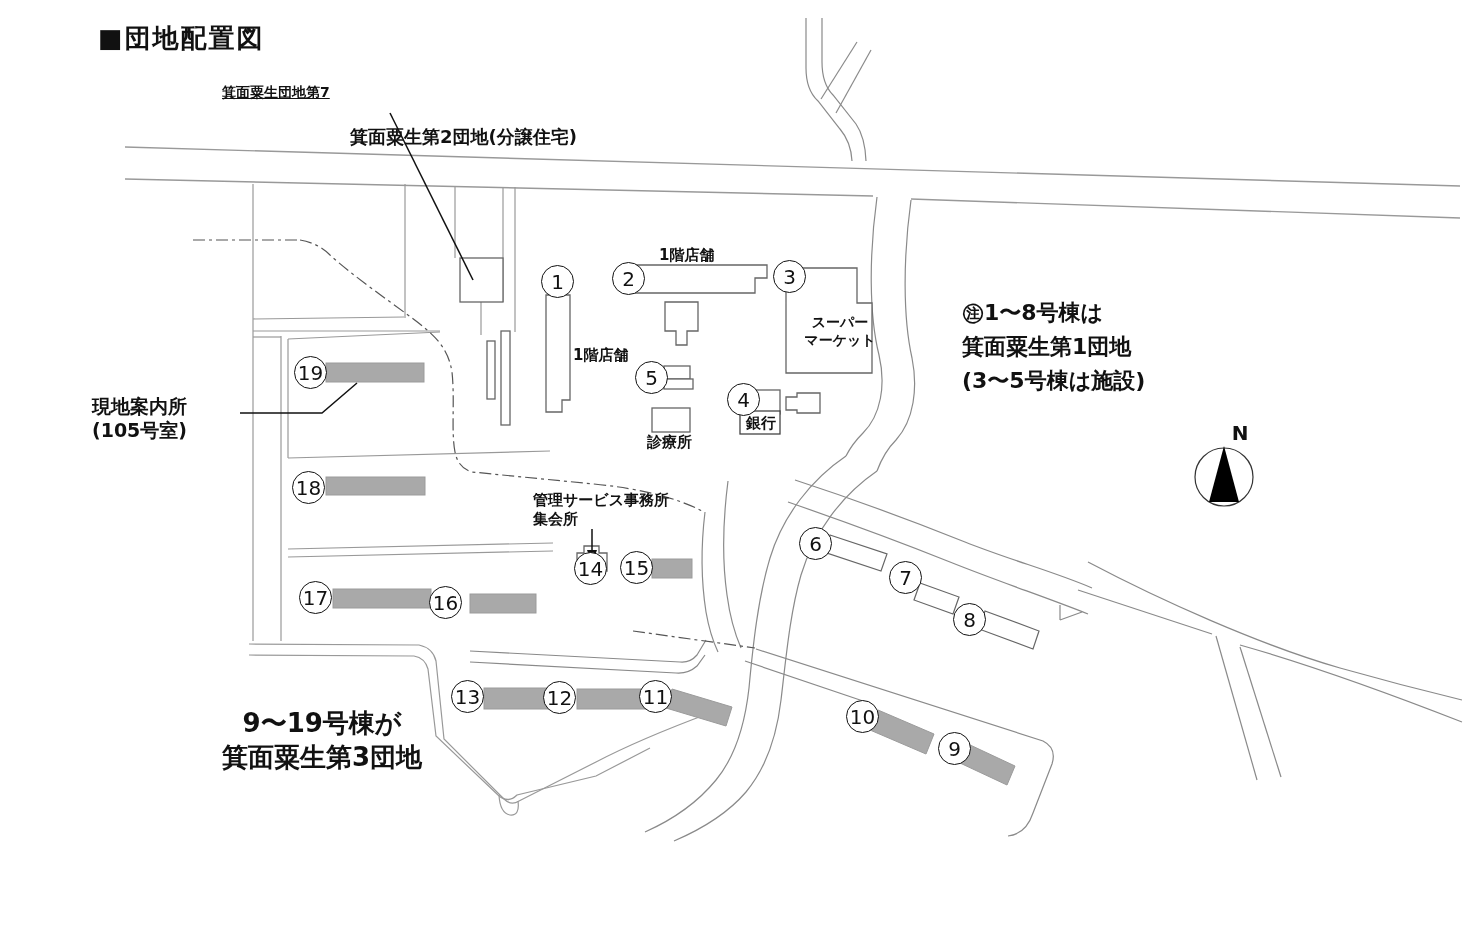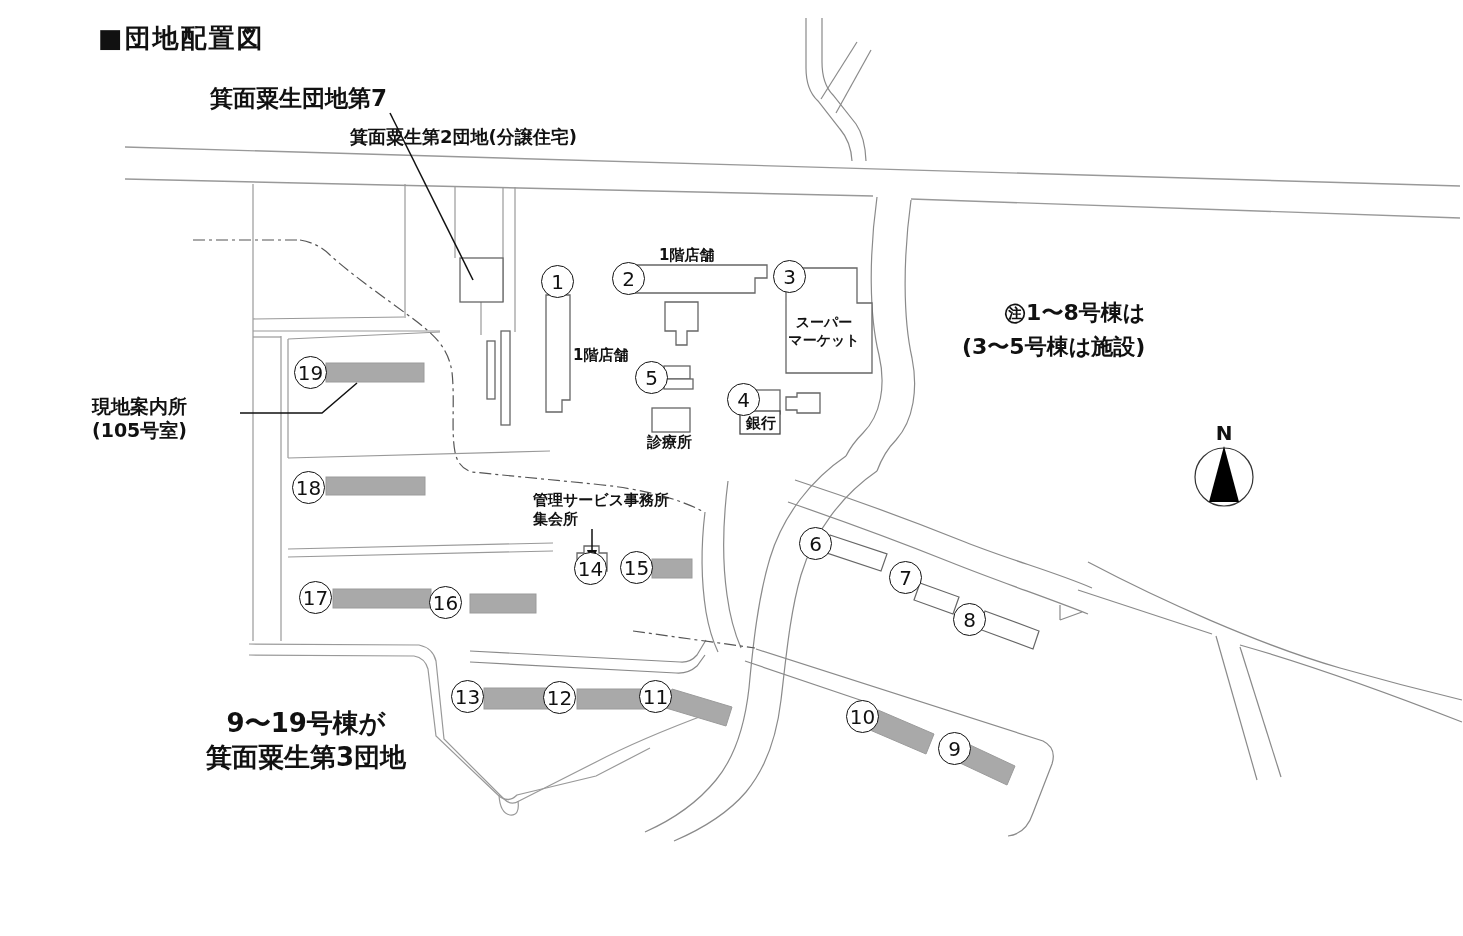--- a/index.html
+++ b/index.html
@@ -4,21 +4,21 @@
 <style>
   html,body{margin:0;padding:0;background:#ffffff;}
   #stage{position:relative;width:1463px;height:936px;background:#ffffff;overflow:hidden;
          font-family:"DejaVu Sans","Liberation Sans",sans-serif;color:#111;}
   #maplayer{position:absolute;left:0;top:0;}
   .lbl{position:absolute;white-space:nowrap;font-weight:bold;color:#111;line-height:1.25;}
   .bcircle{position:absolute;width:33px;height:33px;border:1.6px solid #111;border-radius:50%;
            background:#fff;display:flex;align-items:center;justify-content:center;
            font-size:20px;font-weight:normal;color:#111;box-sizing:border-box;}
   .title{font-size:26px;letter-spacing:2px;}
-  .c{text-align:center;}
+  .c{text-align:center;padding-left:16px;}
 </style>
 </head>
 <body>
 
 <div id="stage">
 
   <svg id="maplayer" width="1463" height="936" viewBox="0 0 1463 936">
 
     <g stroke="#999" stroke-width="1.4" fill="none">
       <path d="M125,147 L1460,186"></path>
@@ -131,40 +131,41 @@
     </g>
     <polygon points="592,563 587,550 597,550" fill="#111"></polygon>
 
     <g>
       <circle cx="1224" cy="477" r="29" fill="#fff" stroke="#333" stroke-width="1.2"></circle>
       <polygon points="1224,446 1209,502 1239,502" fill="#000"></polygon>
     </g>
   </svg>
 
   <div class="lbl title" style="left:98px;top:22px;">■団地配置図</div>
-  <div class="lbl" style="left:210px;top:84px;font-size:23px;">箕面粟生団地第7</div>
+  <div class="lbl" style="left:222px;top:84px;font-size:14px;text-decoration:underline;">箕面粟生団地第7</div>
   <div class="lbl" style="left:350px;top:126px;font-size:18px;">箕面粟生第2団地(分譲住宅)</div>
   <div class="lbl" style="left:659px;top:246px;font-size:15px;">1階店舗</div>
   <div class="lbl" style="left:573px;top:346px;font-size:15px;">1階店舗</div>
   <div class="lbl c" style="left:786px;top:314px;width:76px;font-size:14px;">
     <div>スーパー</div>
     <div>マーケット</div>
   </div>
   <div class="lbl" style="left:647px;top:433px;font-size:15px;">診療所</div>
   <div class="lbl" style="left:746px;top:414px;font-size:15px;">銀行</div>
   <div class="lbl" style="left:533px;top:491px;font-size:15px;">
     <div>管理サービス事務所</div>
     <div>集会所</div>
   </div>
   <div class="lbl" style="left:92px;top:395px;font-size:19px;">
     <div>現地案内所</div>
     <div>(105号室)</div>
   </div>
-  <div class="lbl" style="left:962px;top:296px;font-size:22px;line-height:1.55;text-align:right;">
+  <div class="lbl" style="left:962px;top:296px;font-size:22px;line-height:1.55;">
     <div>㊟1〜8号棟は</div>
+    <div>箕面粟生第1団地</div>
     <div>(3〜5号棟は施設)</div>
   </div>
   <div class="lbl c" style="left:200px;top:707px;width:212px;font-size:26px;line-height:1.3;">
     <div>9〜19号棟が</div>
     <div>箕面粟生第3団地</div>
   </div>
   <div class="lbl c" style="left:1214px;top:421px;width:20px;font-size:20px;">N</div>
 
   <div class="bcircle" style="left:541px;top:265px;">1</div>
   <div class="bcircle" style="left:612px;top:262px;">2</div>

